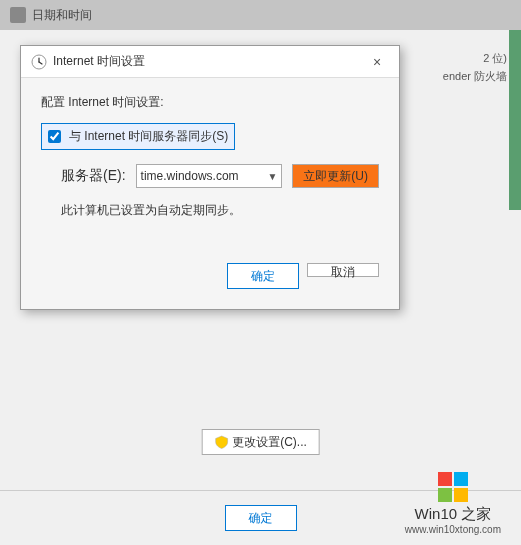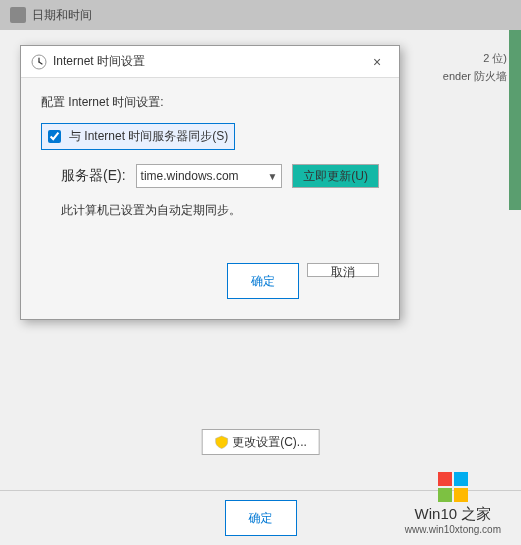--- a/index.html
+++ b/index.html
@@ -224,21 +224,21 @@
     }
 
     .server-select-arrow {
       font-size: 10px;
       color: #555;
     }
 
     .update-now-btn {
       height: 24px;
       padding: 0 10px;
-      background: #14b8a6;
+      background: #f97316;
       border: 1px solid #aaa;
       font-size: 12px;
       color: #333;
       cursor: pointer;
       white-space: nowrap;
     }
 
     .status-text {
       font-size: 12px;
       color: #333;
@@ -248,21 +248,21 @@
 
     .dialog-buttons {
       display: flex;
       justify-content: flex-end;
       gap: 8px;
       margin-top: 10px;
     }
 
     .btn-ok {
       width: 72px;
-      height: 36px;
+      height: 26px;
       background: white;
       border: 1px solid #0078d4;
       color: #0078d4;
       font-size: 12px;
       cursor: pointer;
       font-family: "Microsoft YaHei", sans-serif;
     }
 
     .btn-cancel {
       width: 72px;

